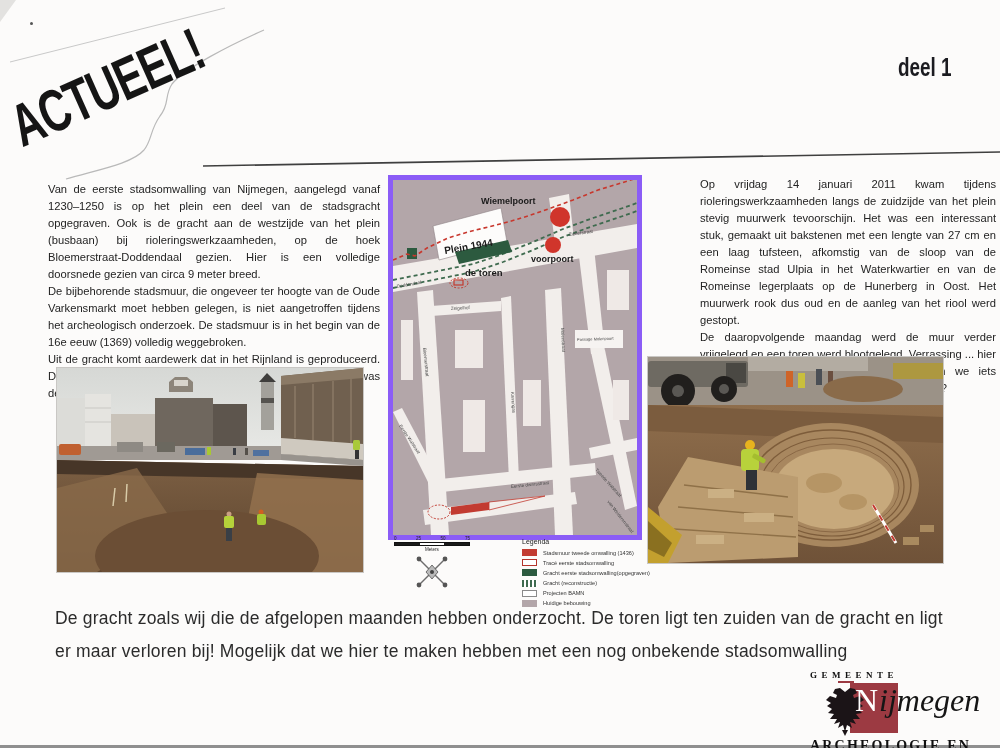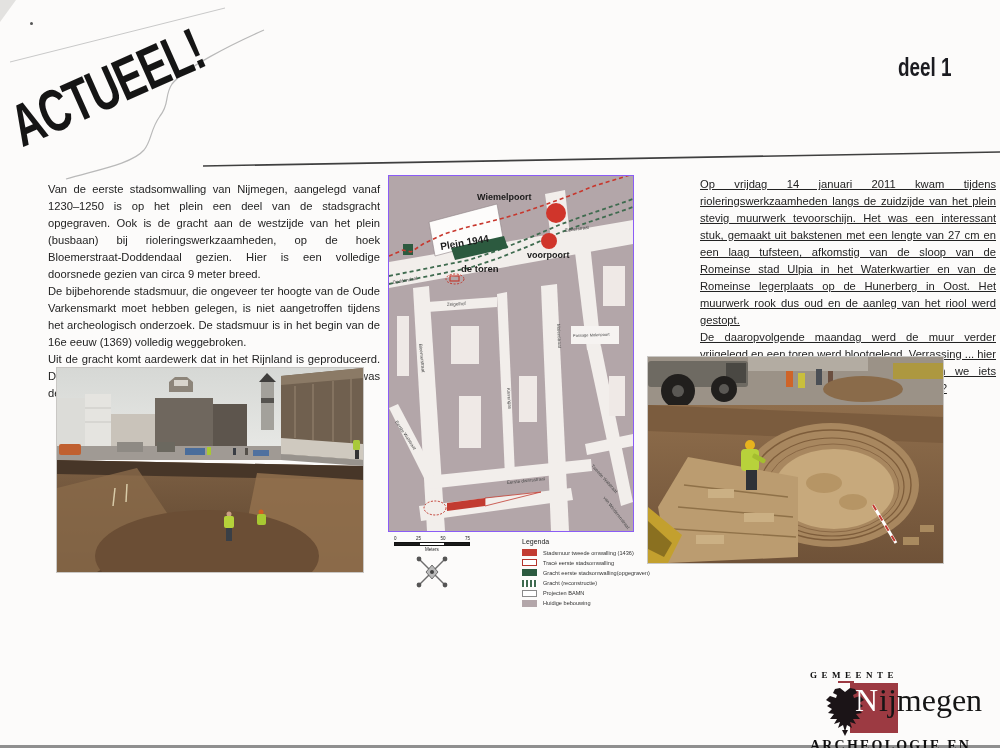--- a/index.html
+++ b/index.html
@@ -19,24 +19,24 @@
   .title{position:absolute;left:262px;top:54px;white-space:nowrap;}
   .title span{display:inline-block;font-weight:800;font-size:50px;letter-spacing:-2.5px;
     transform-origin:0 0;transform:rotate(-0.7deg) scale(0.98,2.2);color:#1b1b1d;line-height:1;}
   .part{position:absolute;left:898px;top:52px;font-weight:800;font-size:21px;
     transform:scale(0.9,1.25);transform-origin:0 0;color:#1b1b20;}
 
   
   .article{position:absolute;font-size:11.2px;line-height:17px;text-align:justify;color:#232323;}
   .article p{margin:0;}
   .art-left{left:48px;top:181px;width:332px;}
-  .art-right{left:700px;top:176px;width:296px;text-decoration:underline;}
-
-  
-  .map{position:absolute;left:388px;top:175px;width:244px;height:355px;border:1px solid #8b5cf6;background:#efe9e6;}
+  .art-right{left:700px;top:176px;width:296px;}
+
+  
+  .map{position:absolute;left:388px;top:175px;width:244px;height:355px;border:5px solid #8b5cf6;background:#efe9e6;}
   
   .scalebar{position:absolute;left:394px;top:536px;width:86px;font-size:4.5px;color:#222;}
   .scalebar .ticks{display:flex;justify-content:space-between;width:76px;margin-bottom:1px;}
   .scalebar .bar{display:flex;width:76px;height:4px;border:1px solid #111;box-sizing:border-box;}
   .scalebar .seg{flex:1;}
   .seg.b{background:#1a1a1a;} .seg.w{background:#fff;}
   .scalebar .unit{width:76px;text-align:center;margin-top:1px;}
   .compass{position:absolute;left:414px;top:553px;}
   .legend{position:absolute;left:522px;top:538px;font-size:5.6px;color:#333;}
   .legend .lg-title{font-size:7px;margin-bottom:4px;color:#222;}
@@ -57,21 +57,21 @@
   
   .caption{position:absolute;left:55px;top:602px;width:930px;font-size:17.5px;
     line-height:33px;letter-spacing:0.2px;color:#2b2b2b;}
 
   
   .logo{position:absolute;left:798px;top:670px;width:176px;height:82px;font-family:"Liberation Serif",serif;}
   .logo .gemeente{position:absolute;left:12px;top:0;font-size:9px;font-weight:bold;letter-spacing:4.5px;color:#101010;}
   .logo .redline{position:absolute;left:40px;top:11px;width:16px;height:2px;background:#9c3a42;}
   .logo .square{position:absolute;left:52px;top:13px;width:48px;height:50px;background:#9c3a42;}
   .logo .initial{position:absolute;left:57px;top:14px;font-size:32px;color:#fff;line-height:1;}
-  .logo .rest{position:absolute;left:81px;top:14px;font-size:32px;color:#151515;line-height:1;}
+  .logo .rest{position:absolute;left:81px;top:14px;font-size:32px;color:#151515;line-height:1;font-style:italic;}
   .logo .subtitle{position:absolute;left:12px;top:68px;font-size:14px;font-weight:bold;letter-spacing:2.2px;color:#101010;}
   .logo svg{position:absolute;left:26px;top:16px;}
 </style>
 </head>
 <body>
 
 <div class="page">
 
   <div class="scan-corner"></div>
   <div class="scan-bottom"></div>
@@ -335,20 +335,24 @@
         <circle cx="102" cy="88" r="5" fill="#e7b31e"></circle>
         <rect x="93" y="92" width="18" height="22" rx="4" fill="#b8d23b"></rect>
         <rect x="98" y="113" width="11" height="20" fill="#2e3237"></rect>
         <rect x="106" y="96" width="14" height="5" rx="2" fill="#a4bd2f" transform="rotate(28 106 96)"></rect>
       </g>
       <rect x="255" y="180" width="16" height="8" fill="#a98a5f"></rect>
       <rect x="272" y="168" width="14" height="7" fill="#a98a5f"></rect>
     </svg>
   </div>
 
+  <div class="caption">
+    <div>De gracht zoals wij die de afgelopen maanden hebben onderzocht. De toren ligt ten zuiden van de gracht en ligt</div>
+    <div>er maar verloren bij! Mogelijk dat we hier te maken hebben met een nog onbekende stadsomwalling</div>
+  </div>
 
   <div class="logo">
     <div class="gemeente">GEMEENTE</div>
     <div class="redline"></div>
     <div class="square"></div>
     <svg width="42" height="52" viewBox="0 0 42 52">
       <path fill="#1b1417" d="M21,6 L16,2 L11,3 L9,7 L13,9 L12,12 L6,10 L2,14 L7,17 L3,20 L8,23 L4,27 L10,28 L6,33 L13,33 L10,38 L16,36 L14,42 L19,39 L21,46 L23,39 L28,42 L26,36 L32,38 L29,33 L36,33 L32,28 L38,27 L34,23 L39,20 L35,17 L40,14 L36,10 L30,12 L29,9 L33,7 L31,3 L26,2 Z"></path>
       <path fill="#1b1417" d="M18,44 L21,50 L24,44 Z"></path>
     </svg>
     <div class="initial">N</div>

